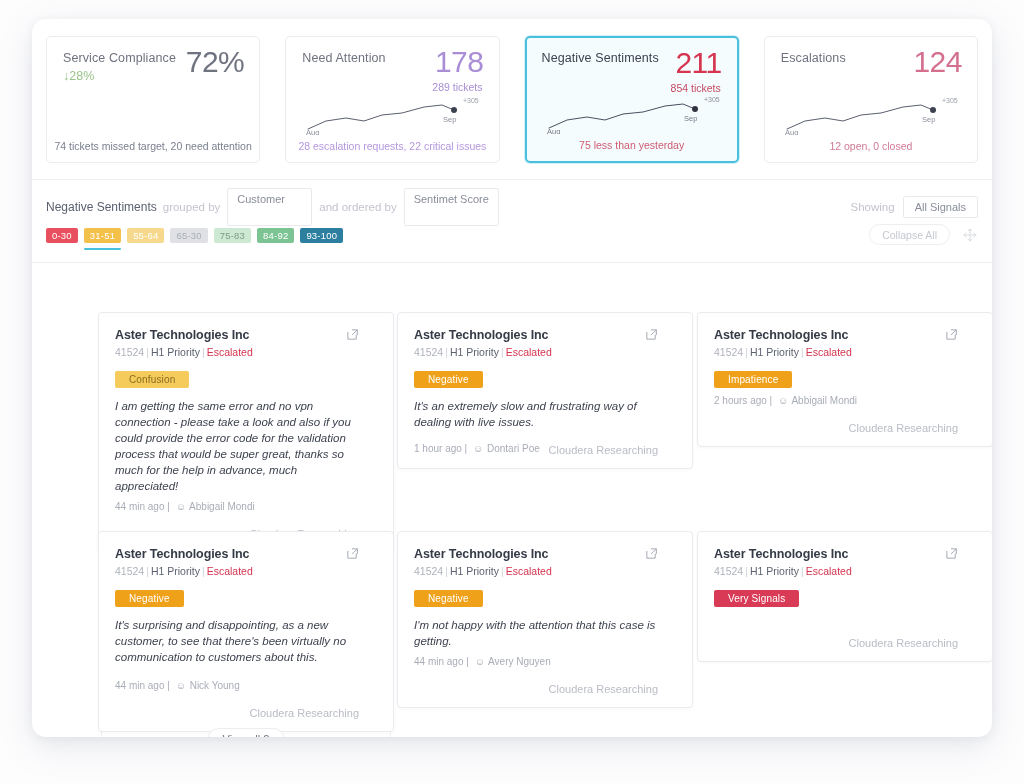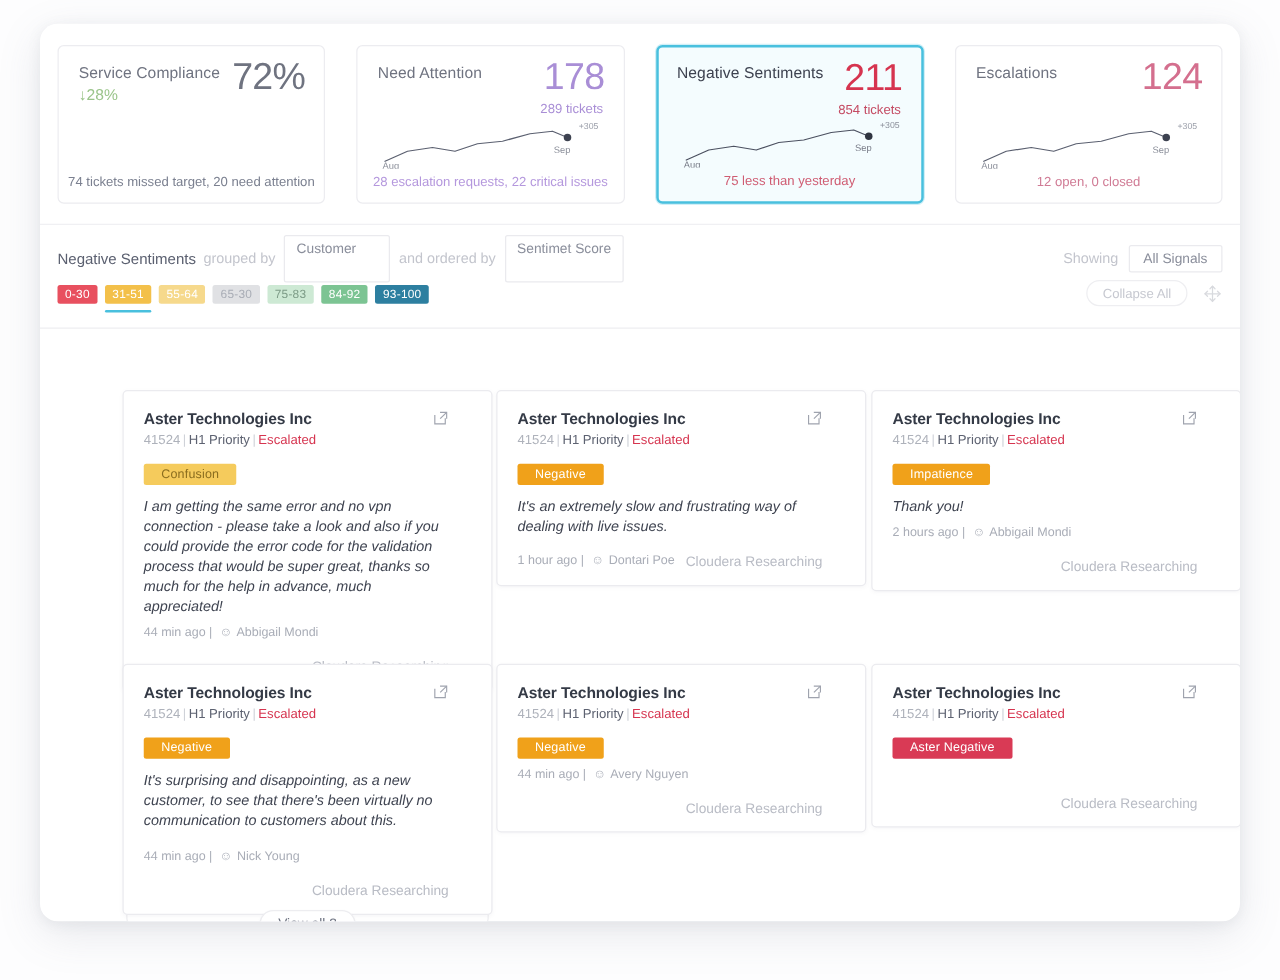--- a/index.html
+++ b/index.html
@@ -527,21 +527,20 @@
             <div class="card-meta">
               <span class="id">41524</span><span class="sep">|</span><span class="prio">H1 Priority</span><span class="sep">|</span><span class="esc">Escalated</span>
             </div>
             <svg class="ext-icon" viewBox="0 0 14 14">
               <path d="M2 4.2 V12 H11 V7.2" fill="none" stroke="#9fa3ae" stroke-width="1"></path>
               <path d="M6.5 2 H12.2 V7.6" fill="none" stroke="#9fa3ae" stroke-width="1"></path>
               <line x1="6.6" y1="7.5" x2="12.2" y2="2" stroke="#9fa3ae" stroke-width="1"></line>
             </svg>
           </div>
           <span class="badge orange">Impatience</span>
-          <div class="card-body">Thank you!</div>
           <div class="card-time">
             <span>2 hours ago</span>
             <span class="sep">|</span>
             <span class="person-icon">☺</span>
             <span>Abbigail Mondi</span>
           </div>
           <div class="card-foot">Cloudera Researching</div>
         </div>
       </div>
 
@@ -580,20 +579,21 @@
             <div class="card-meta">
               <span class="id">41524</span><span class="sep">|</span><span class="prio">H1 Priority</span><span class="sep">|</span><span class="esc">Escalated</span>
             </div>
             <svg class="ext-icon" viewBox="0 0 14 14">
               <path d="M2 4.2 V12 H11 V7.2" fill="none" stroke="#9fa3ae" stroke-width="1"></path>
               <path d="M6.5 2 H12.2 V7.6" fill="none" stroke="#9fa3ae" stroke-width="1"></path>
               <line x1="6.6" y1="7.5" x2="12.2" y2="2" stroke="#9fa3ae" stroke-width="1"></line>
             </svg>
           </div>
           <span class="badge orange">Negative</span>
+          <div class="card-body">I'm not happy with the attention that this case is getting.</div>
           <div class="card-time">
             <span>44 min ago</span>
             <span class="sep">|</span>
             <span class="person-icon">☺</span>
             <span>Avery Nguyen</span>
           </div>
           <div class="card-foot">Cloudera Researching</div>
         </div>
       </div>
 
@@ -603,20 +603,20 @@
             <div class="card-title">Aster Technologies Inc</div>
             <div class="card-meta">
               <span class="id">41524</span><span class="sep">|</span><span class="prio">H1 Priority</span><span class="sep">|</span><span class="esc">Escalated</span>
             </div>
             <svg class="ext-icon" viewBox="0 0 14 14">
               <path d="M2 4.2 V12 H11 V7.2" fill="none" stroke="#9fa3ae" stroke-width="1"></path>
               <path d="M6.5 2 H12.2 V7.6" fill="none" stroke="#9fa3ae" stroke-width="1"></path>
               <line x1="6.6" y1="7.5" x2="12.2" y2="2" stroke="#9fa3ae" stroke-width="1"></line>
             </svg>
           </div>
-          <span class="badge crimson">Aster Negative</span>
+          <span class="badge crimson">Very Signals</span>
           <div class="card-foot" style="margin-top:30px">Cloudera Researching</div>
         </div>
       </div>
 
     </div>
   </div>
 </div>
 
 </body></html>

